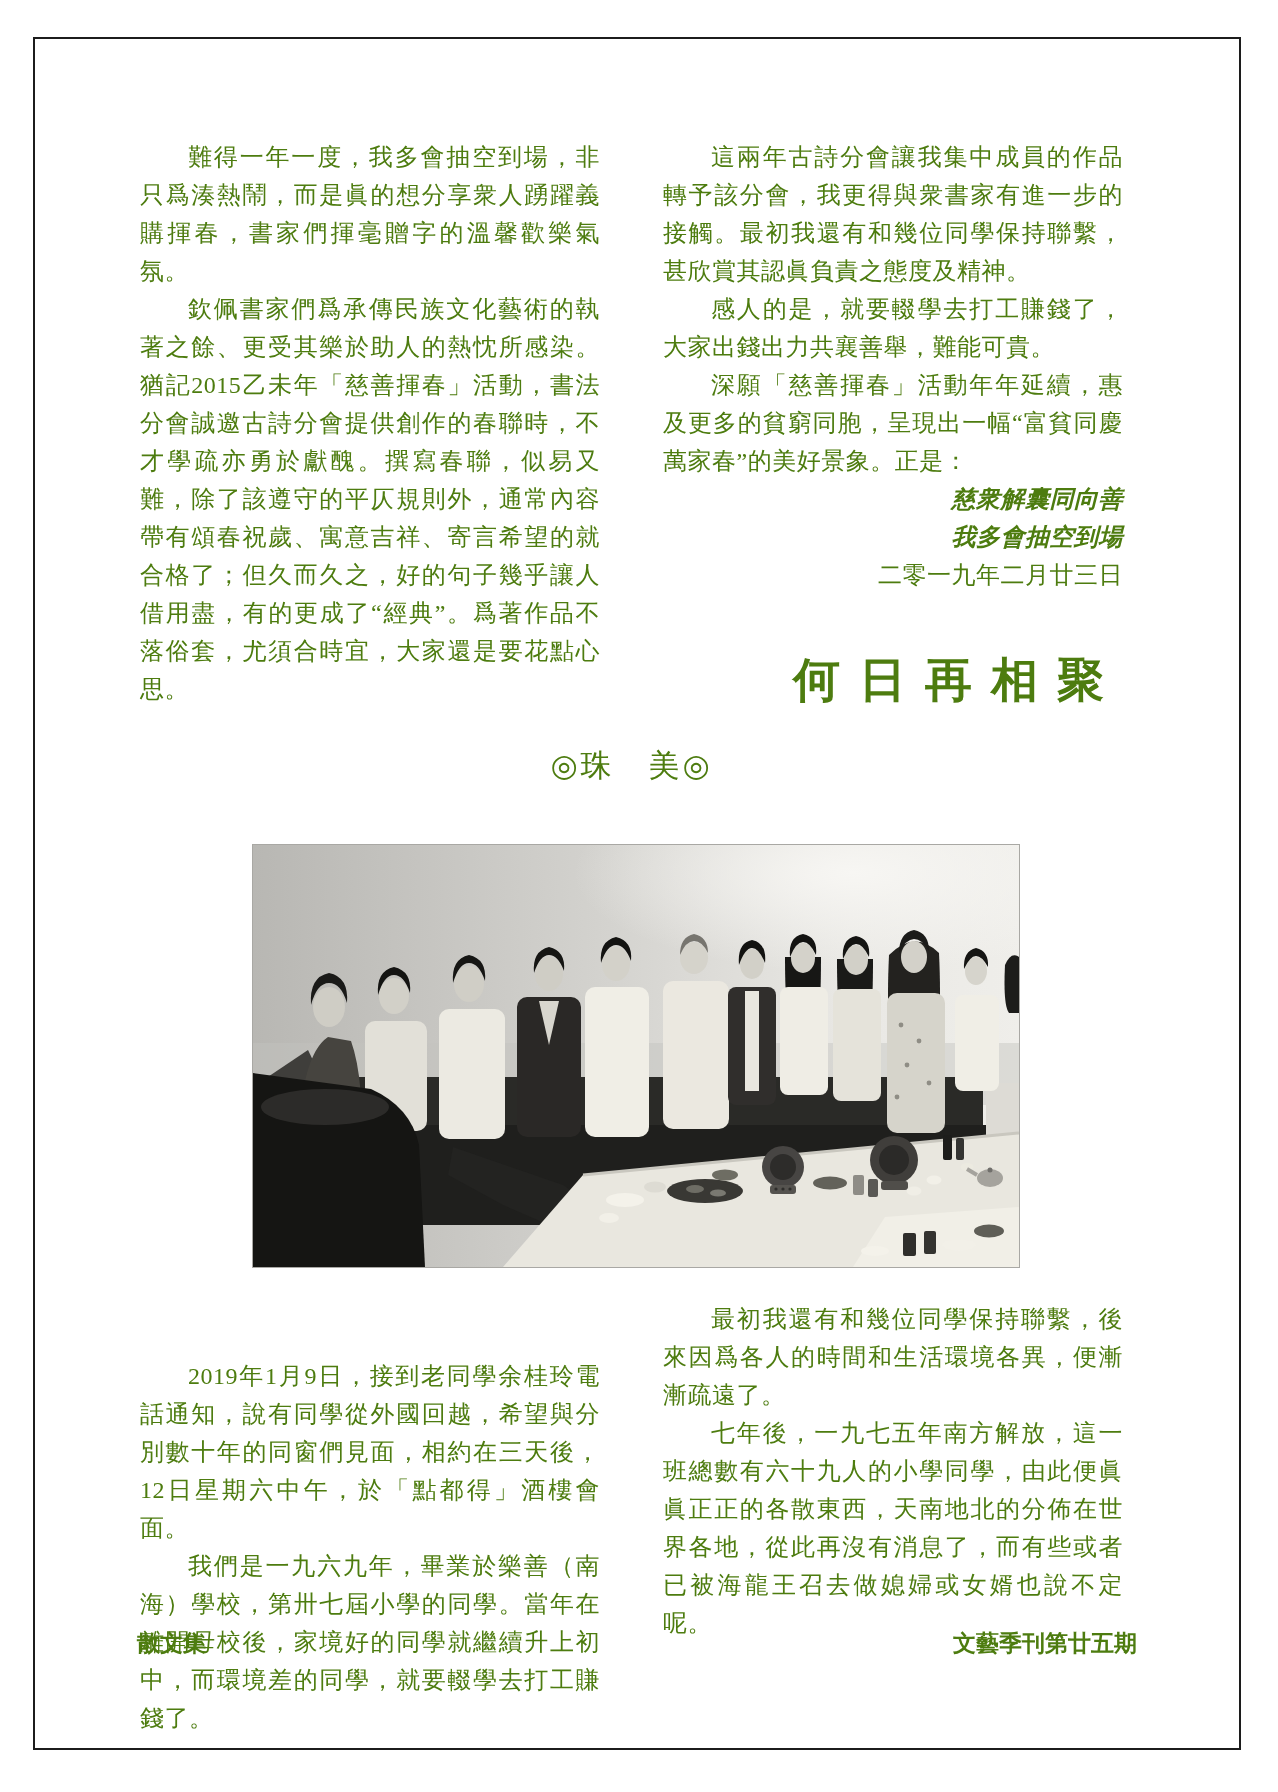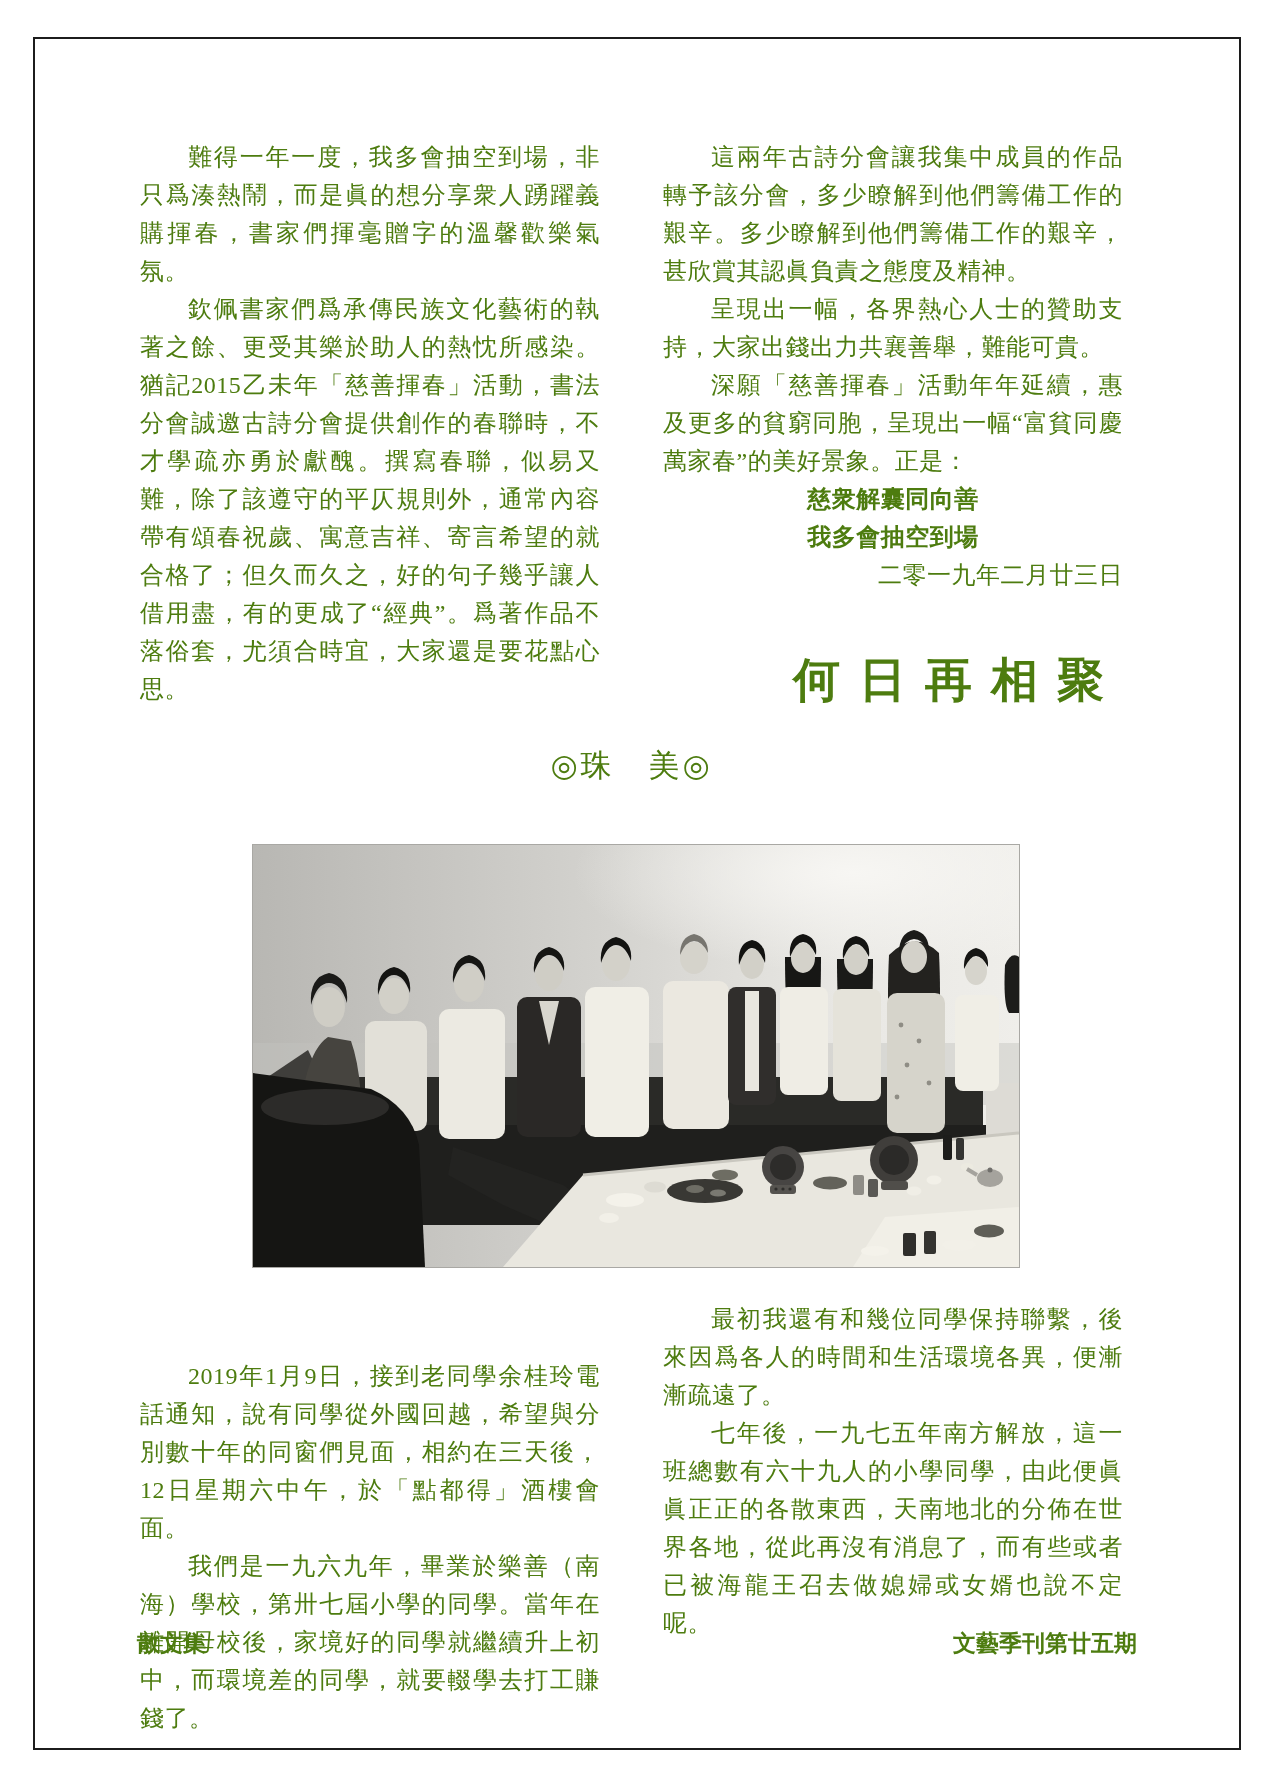--- a/index.html
+++ b/index.html
@@ -8,21 +8,21 @@
   .page-border{position:absolute;left:33px;top:37px;width:1208px;height:1713px;
         border:2px solid #1c1c1c;box-sizing:border-box;}
   
   .col{position:absolute;width:460px;font-size:24px;line-height:38px;
        text-align:justify;letter-spacing:0.5px;}
   .col p{margin:0;text-indent:2em;}
   .col-top-left{left:140px;top:138px;}
   .col-top-right{left:663px;top:138px;}
   .col-bottom-left{left:140px;top:1357px;}
   .col-bottom-right{left:663px;top:1300px;}
-  .couplet-line{text-align:center;text-indent:0 !important;font-weight:bold;}
+  .couplet-line{text-align:right;text-indent:0 !important;font-weight:bold;font-style:italic;}
   .date-line{margin:0;text-align:right;text-indent:0;}
   
   .article-title{position:absolute;left:140px;top:652px;width:983px;margin:0;
        text-align:right;font-size:47px;font-weight:bold;letter-spacing:19px;text-indent:19px;
        line-height:56px;}
   .article-author{position:absolute;left:140px;top:744px;width:983px;
        text-align:center;font-size:31px;letter-spacing:3px;line-height:44px;}
   
   .photo{position:absolute;left:253px;top:845px;width:766px;height:422px;margin:0;
        outline:1px solid #a9a8a4;background:#d6d5d1;}
@@ -41,22 +41,22 @@
 
   <div class="page-border"></div>
 
   <section class="col col-top-left">
       <p>難得一年一度，我多會抽空到場，非只爲湊熱鬧，而是眞的想分享衆人踴躍義購揮春，書家們揮毫贈字的溫馨歡樂氣氛。</p>
       <p>欽佩書家們爲承傳民族文化藝術的執著之餘、更受其樂於助人的熱忱所感染。猶記2015乙未年「慈善揮春」活動，書法分會誠邀古詩分會提供創作的春聯時，不才學疏亦勇於獻醜。撰寫春聯，似易又難，除了該遵守的平仄規則外，通常內容帶有頌春祝歲、寓意吉祥、寄言希望的就合格了；但久而久之，好的句子幾乎讓人借用盡，有的更成了“經典”。爲著作品不落俗套，尤須合時宜，大家還是要花點心思。</p>
     </section>
 
   <section class="col col-top-right">
     <div>
-        <p>這兩年古詩分會讓我集中成員的作品轉予該分會，多少瞭解到他們籌備工作的艱辛。多少瞭解到他們籌備工作的艱辛，甚欣賞其認眞負責之態度及精神。</p>
-        <p>呈現出一幅，各界熱心人士的贊助支持，大家出錢出力共襄善舉，難能可貴。</p>
+        <p>這兩年古詩分會讓我集中成員的作品轉予該分會，我更得與衆書家有進一步的接觸。最初我還有和幾位同學保持聯繫，甚欣賞其認眞負責之態度及精神。</p>
+        <p>感人的是，就要輟學去打工賺錢了，大家出錢出力共襄善舉，難能可貴。</p>
         <p>深願「慈善揮春」活動年年延續，惠及更多的貧窮同胞，呈現出一幅“富貧同慶萬家春”的美好景象。正是：</p>
       </div>
     <div>
         <p class="couplet-line">慈衆解囊同向善</p>
         <p class="couplet-line">我多會抽空到場</p>
       </div>
     <p class="date-line">二零一九年二月廿三日</p>
   </section>
 
   <h1 class="article-title">何日再相聚</h1>

